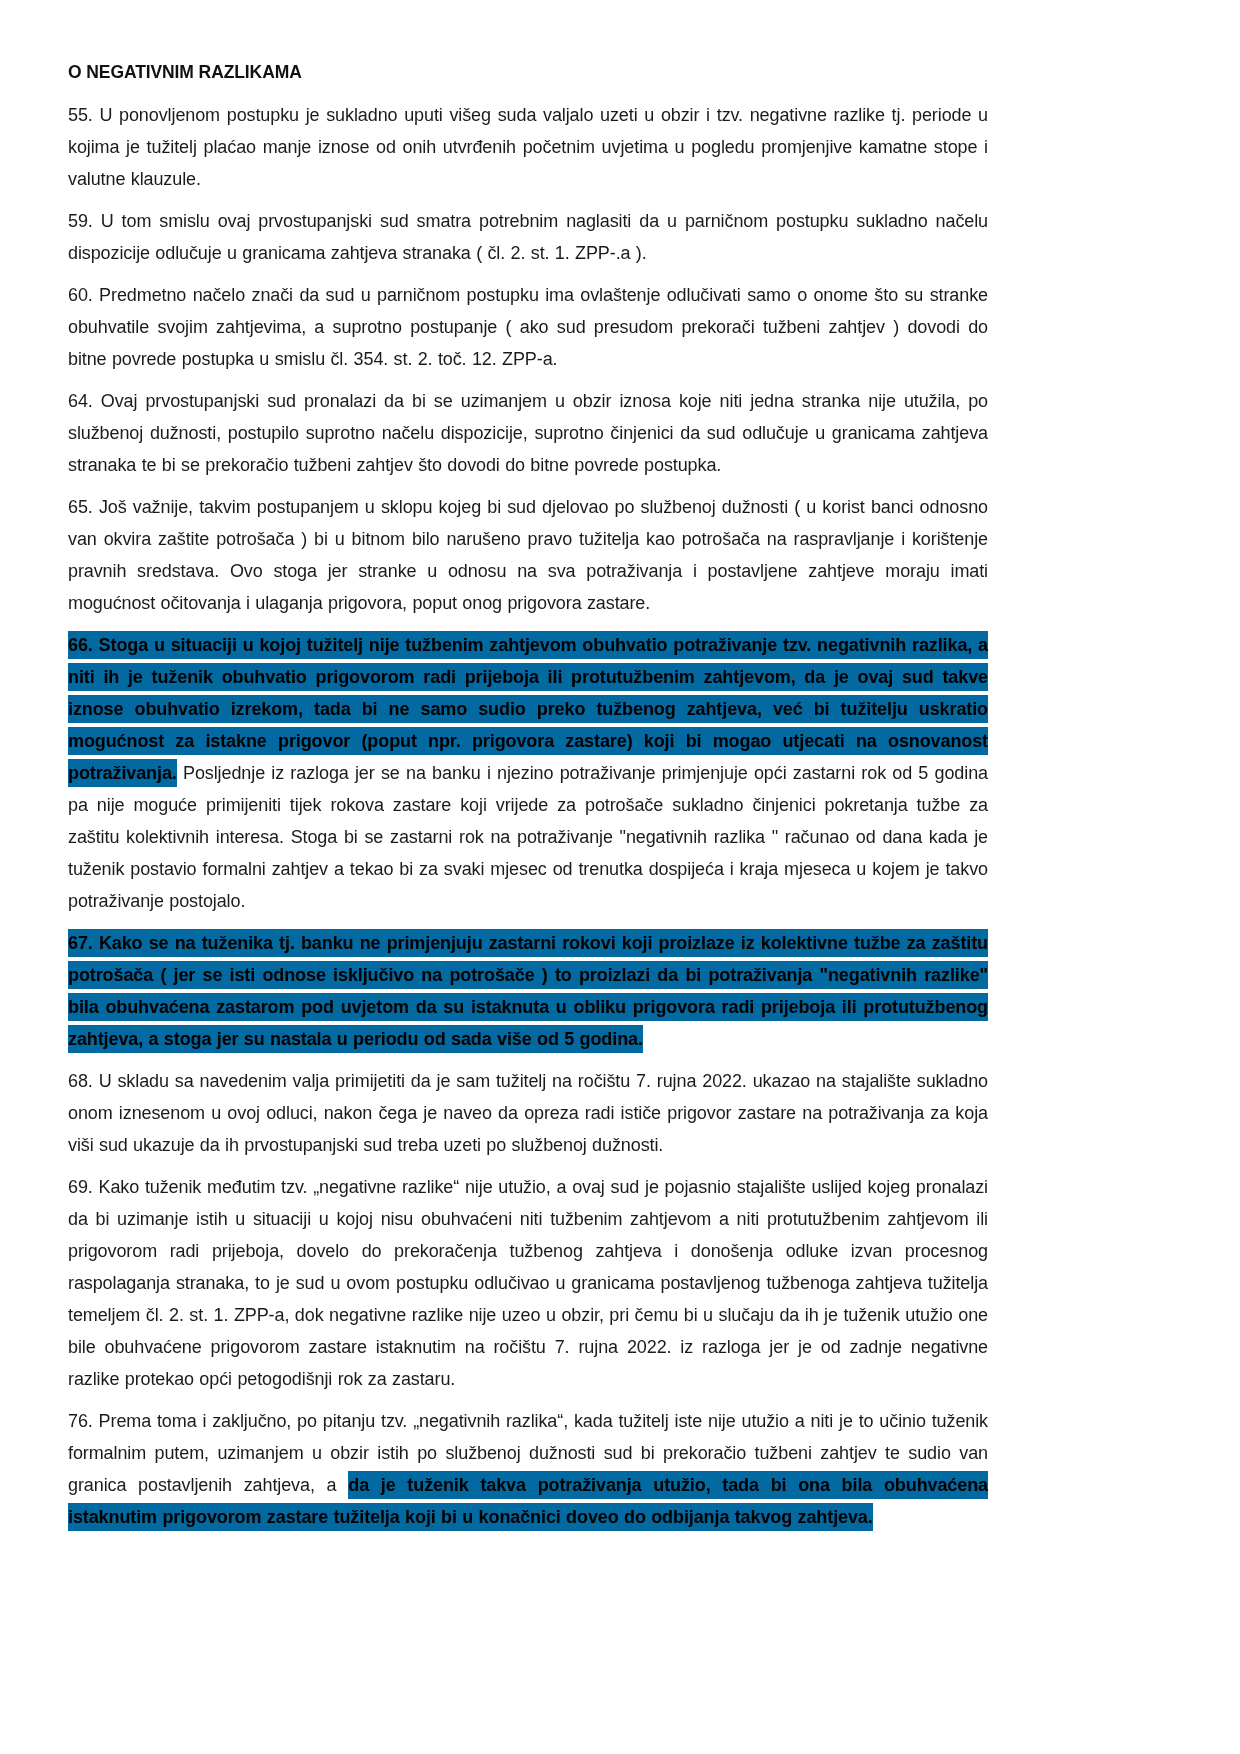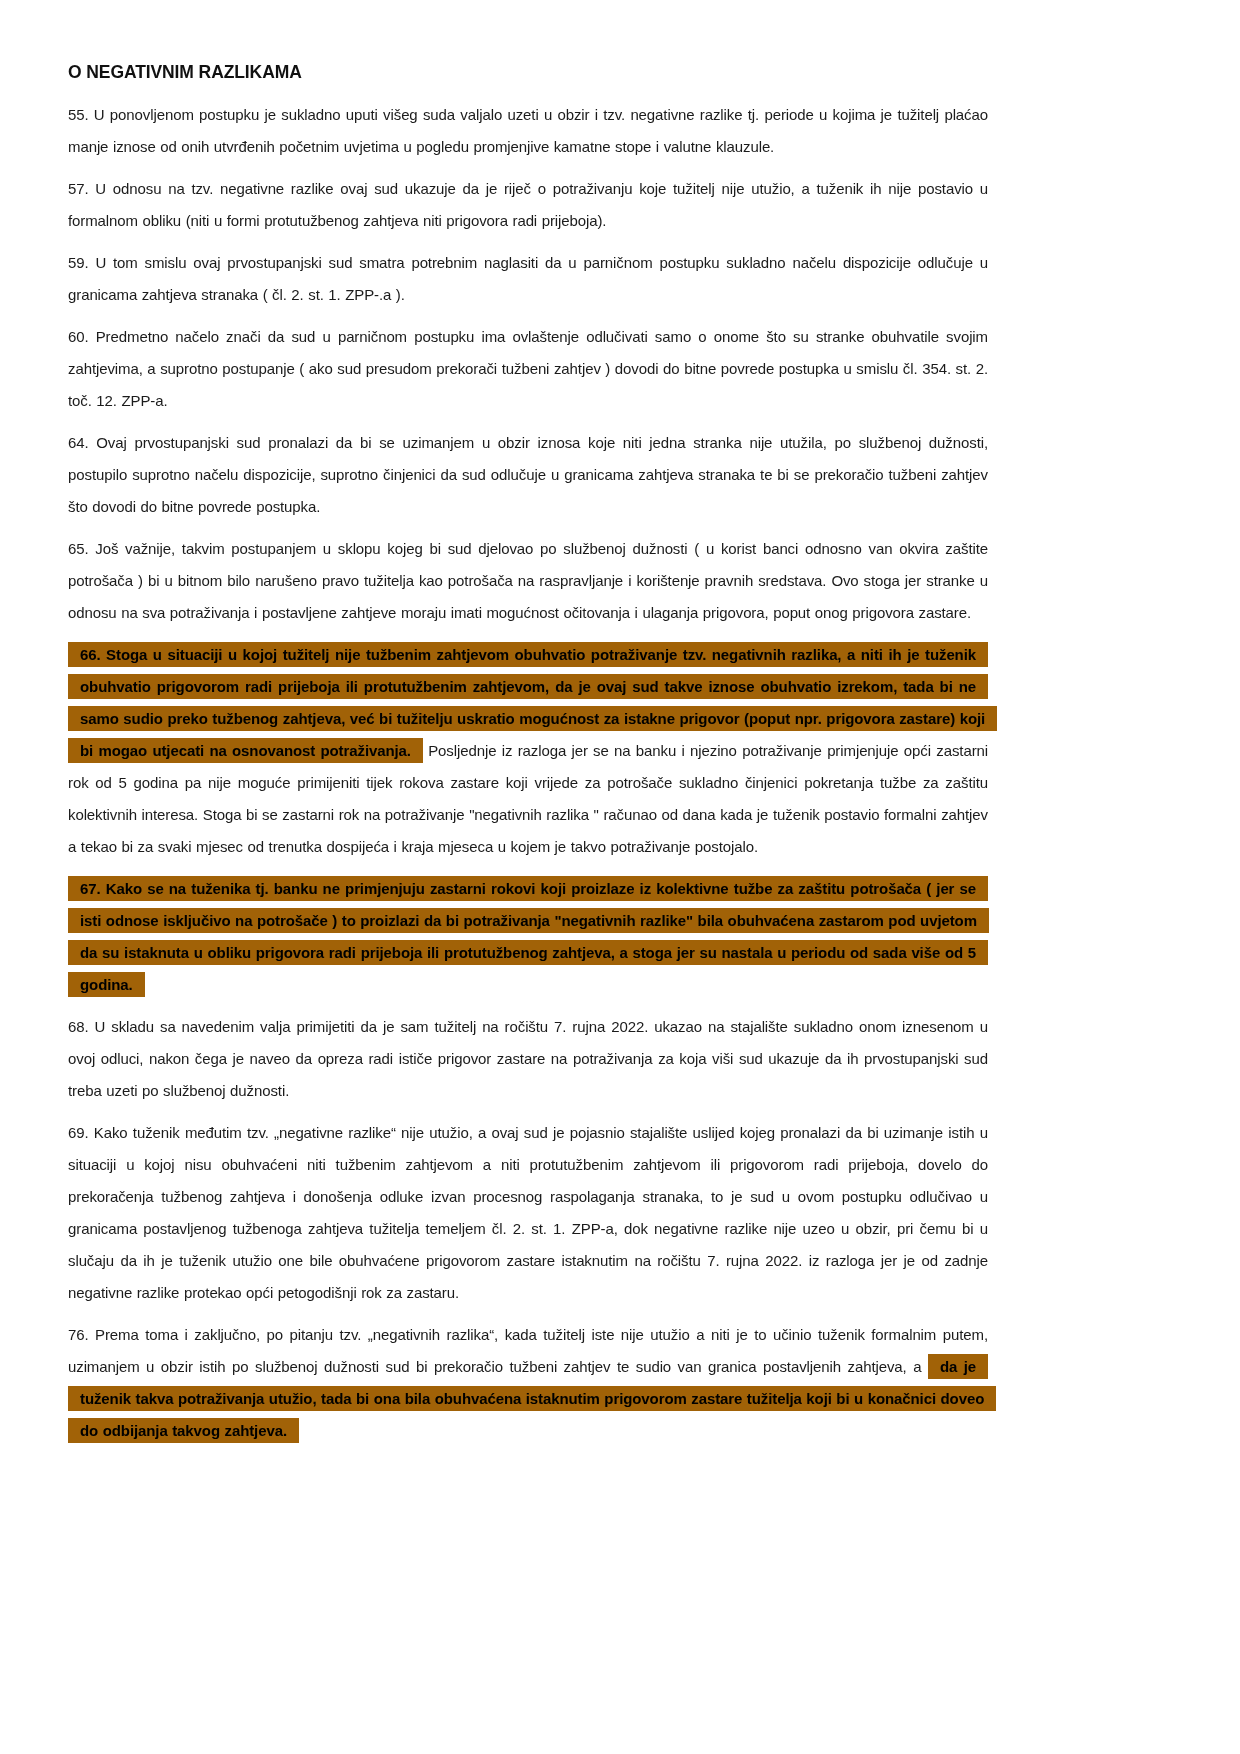--- a/index.html
+++ b/index.html
@@ -22,45 +22,44 @@
     background: #ffffff;
   }
   .heading {
     font-size: 17.5px;
     font-weight: bold;
     letter-spacing: -0.1px;
     margin: 0 0 16px 0;
     color: #111111;
   }
   .para {
-    font-size: 15px;
+    font-size: 18px;
     line-height: 32px;
     text-align: justify;
     letter-spacing: -0.1px;
     margin: 0 0 10px 0;
     word-spacing: 0.5px;
   }
   .hl {
-    background: #a16207;
+    background: #0369a1;
     color: #000000;
     font-weight: bold;
-    padding: 4px 12px;
+    padding: 4px 0;
     box-decoration-break: clone;
     -webkit-box-decoration-break: clone;
   }
 </style>
 </head>
 <body>
 
 <div class="page">
   <h1 class="heading">O NEGATIVNIM RAZLIKAMA</h1>
 
   <p class="para"><span>55. U ponovljenom postupku je sukladno uputi višeg suda valjalo uzeti u obzir i tzv. negativne razlike tj. periode u kojima je tužitelj plaćao manje iznose od onih utvrđenih početnim uvjetima u pogledu promjenjive kamatne stope i valutne klauzule.</span></p>
 
-  <p class="para"><span>57. U odnosu na tzv. negativne razlike ovaj sud ukazuje da je riječ o potraživanju koje tužitelj nije utužio, a tuženik ih nije postavio u formalnom obliku (niti u formi protutužbenog zahtjeva niti prigovora radi prijeboja).</span></p>
 
 
   <p class="para"><span>59. U tom smislu ovaj prvostupanjski sud smatra potrebnim naglasiti da u parničnom postupku sukladno načelu dispozicije odlučuje u granicama zahtjeva stranaka ( čl. 2. st. 1. ZPP-.a ).</span></p>
 
   <p class="para"><span>60. Predmetno načelo znači da sud u parničnom postupku ima ovlaštenje odlučivati samo o onome što su stranke obuhvatile svojim zahtjevima, a suprotno postupanje ( ako sud presudom prekorači tužbeni zahtjev ) dovodi do bitne povrede postupka u smislu čl. 354. st. 2. toč. 12. ZPP-a.</span></p>
 
 
   <p class="para"><span>64. Ovaj prvostupanjski sud pronalazi da bi se uzimanjem u obzir iznosa koje niti jedna stranka nije utužila, po službenoj dužnosti, postupilo suprotno načelu dispozicije, suprotno činjenici da sud odlučuje u granicama zahtjeva stranaka te bi se prekoračio tužbeni zahtjev što dovodi do bitne povrede postupka.</span></p>
 
   <p class="para"><span>65. Još važnije, takvim postupanjem u sklopu kojeg bi sud djelovao po službenoj dužnosti ( u korist banci odnosno van okvira zaštite potrošača ) bi u bitnom bilo narušeno pravo tužitelja kao potrošača na raspravljanje i korištenje pravnih sredstava. Ovo stoga jer stranke u odnosu na sva potraživanja i postavljene zahtjeve moraju imati mogućnost očitovanja i ulaganja prigovora, poput onog prigovora zastare.</span></p>

